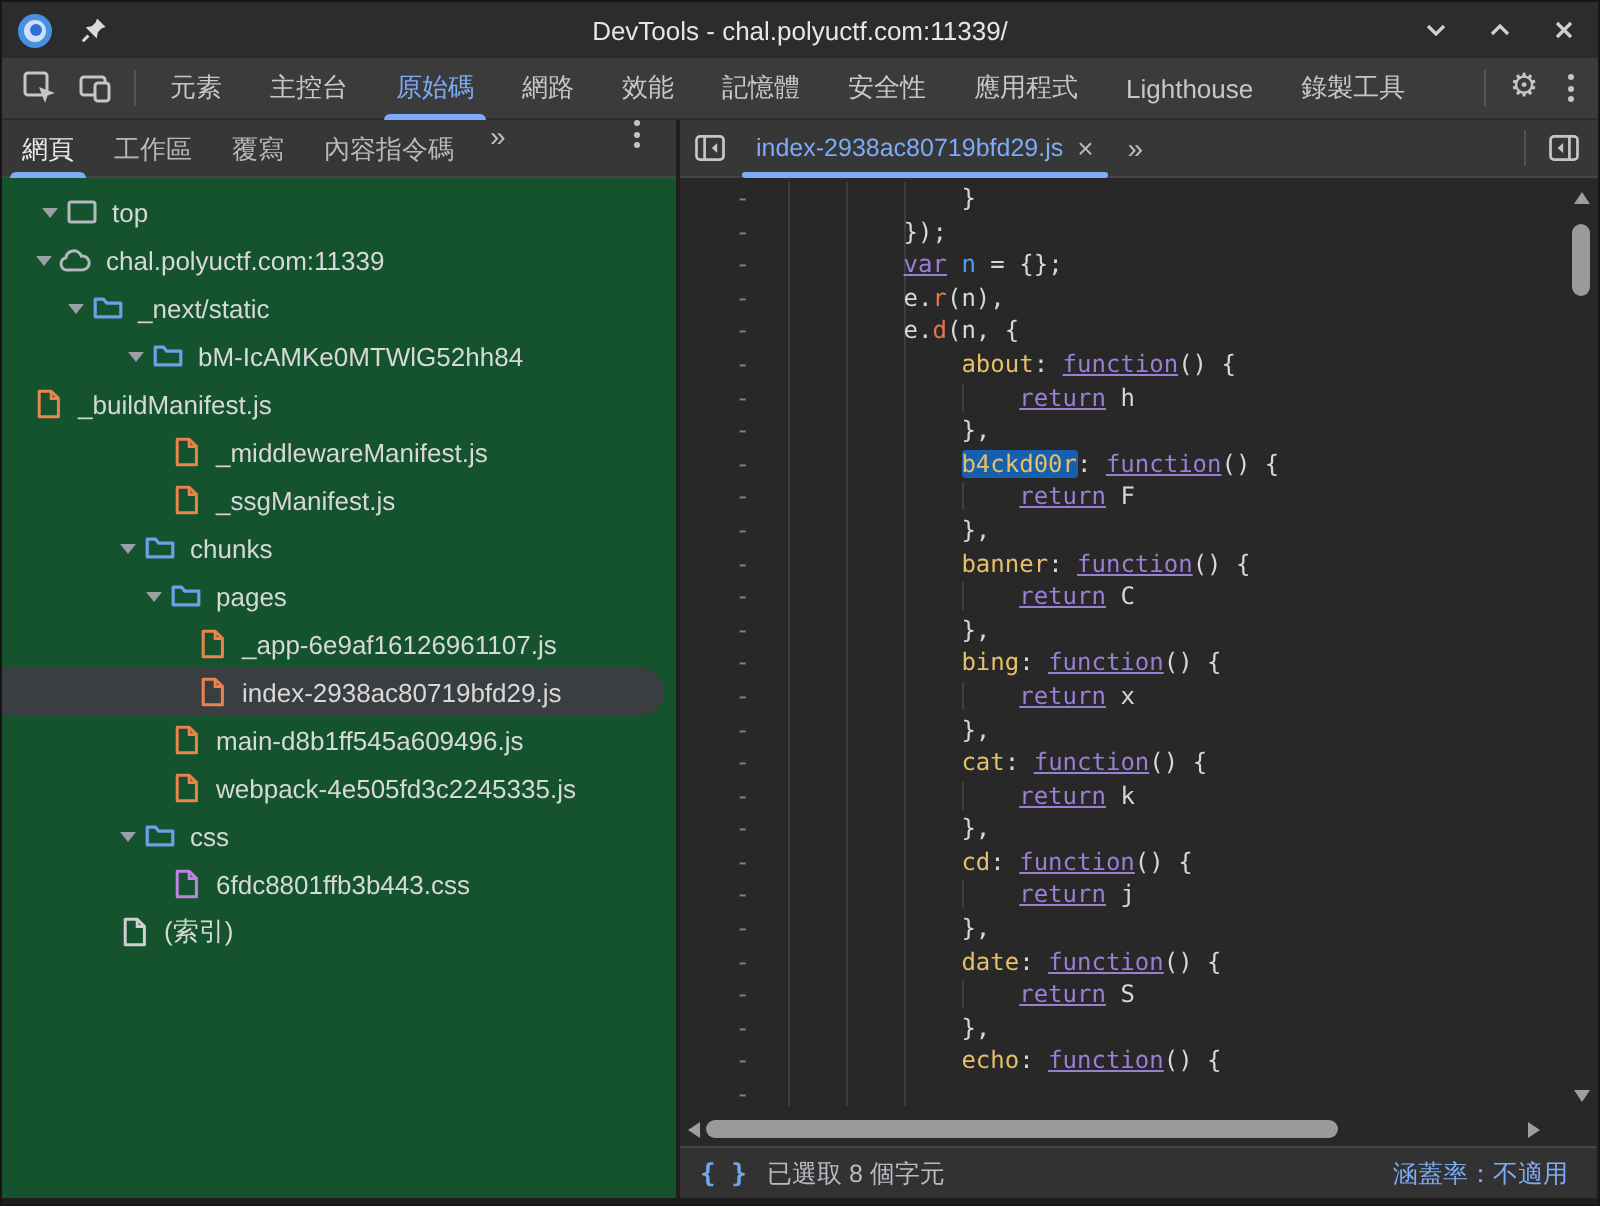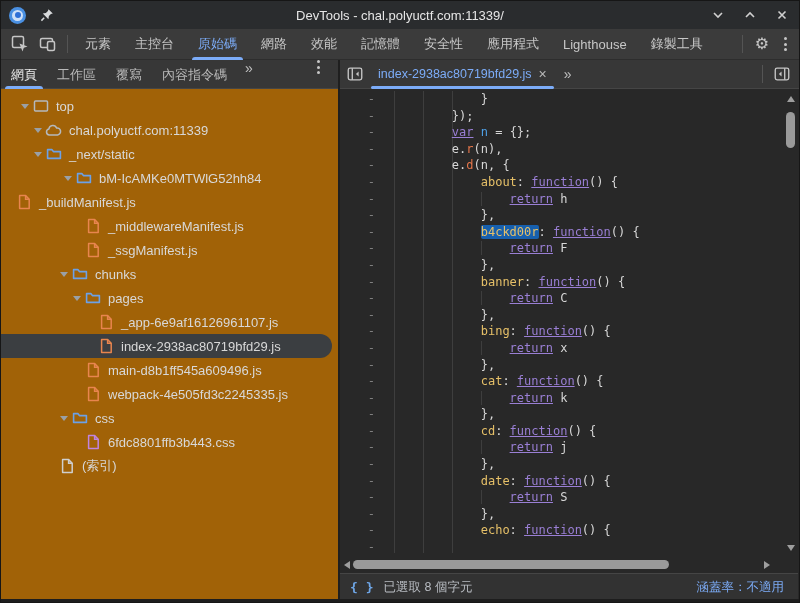--- a/index.html
+++ b/index.html
@@ -63,21 +63,21 @@
   .ptab.selected { color:#e9e9e9; }
   .ptab.selected::after { content:""; position:absolute; left:4px; right:4px; bottom:0; height:3px; background:#7cacf8; border-radius:3px 3px 0 0; }
   .more-chevrons { color:#c0c0c0; font-size:14px; padding:0 8px; }
   .file-tab { position:relative; height:29px; display:flex; align-items:center; gap:7px; padding:0 9px; color:#7cacf8; font-size:12.5px; }
   .file-tab::after { content:""; position:absolute; left:2px; right:2px; bottom:0; height:3px; background:#7cacf8; border-radius:3px; }
   .file-tab .close { color:#b9b9b9; font-size:14px; }
 
   
   .left-pane {
     position:absolute; left:0; top:88px; width:337px; bottom:3px;
-    background:#a16207; overflow:hidden; padding-top:5px;
+    background:#14532d; overflow:hidden; padding-top:5px;
   }
   .tree-row { height:24px; display:flex; align-items:center; color:#d8d8d8; font-size:13px; white-space:nowrap; }
   .tree-row.selected { background:#3b3e41; border-radius:0 12px 12px 0; margin-right:6px; }
   .arrow-box { width:14px; flex:none; display:flex; align-items:center; justify-content:center; }
   .tri-down { width:0; height:0; border-left:4.5px solid transparent; border-right:4.5px solid transparent; border-top:5.5px solid #9aa0a6; }
   .t-icon { width:17px; flex:none; display:flex; align-items:center; justify-content:center; margin-right:7px; }
 
   
   .splitter { position:absolute; left:337px; top:59px; bottom:0; width:2px; background:#1f1f1f; }
 
@@ -239,21 +239,21 @@
           <span class="arrow-box">
             <i class="tri-down"></i>
           </span>
           <span class="t-icon">
             <svg width="16" height="14" viewBox="0 0 16 14">
               <rect x="1.5" y="2" width="13" height="10" rx="1" fill="none" stroke="#b5b9bd" stroke-width="1.5"></rect>
             </svg>
           </span>
           <span>top</span>
         </div>
-        <div class="tree-row" style="padding-left: 30px;">
+        <div class="tree-row" style="padding-left: 14px;">
           <span class="arrow-box">
             <i class="tri-down"></i>
           </span>
           <span class="t-icon">
             <svg width="17" height="13" viewBox="0 0 17 13">
               <path d="M4.3 11 a3.1 3.1 0 0 1 -.4-6.1 A4 4 0 0 1 11.6 4 a3.3 3.3 0 0 1 1 6.9 z" fill="none" stroke="#b5b9bd" stroke-width="1.5"></path>
             </svg>
           </span>
           <span>chal.polyuctf.com:11339</span>
         </div>

